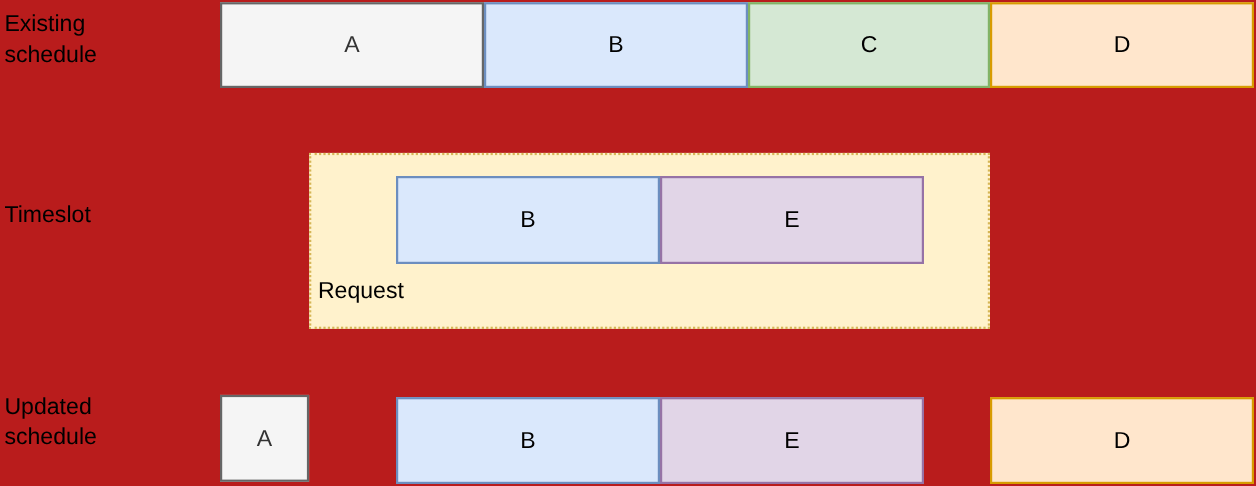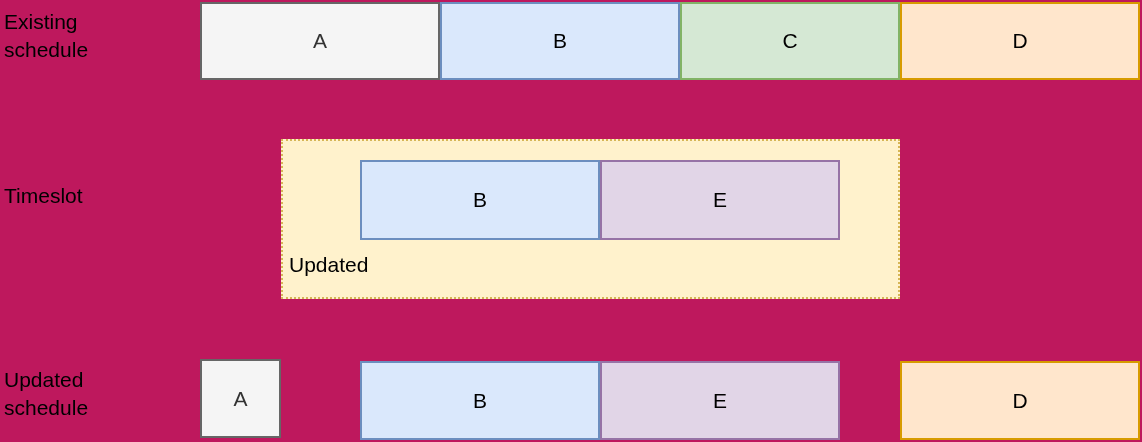--- a/index.html
+++ b/index.html
@@ -3,35 +3,35 @@
 <meta charset="utf-8">
 <style>
   * { margin: 0; padding: 0; box-sizing: border-box; }
   html, body { background: #ffffff; }
   body { font-family: "Liberation Sans", sans-serif; }
 
   .canvas {
     position: relative;
     width: 1142px;
     height: 442px;
-    background: #be185d;
+    background: #b91c1c;
     overflow: hidden;
   }
 
   .row-label {
     position: absolute;
     left: 4px;
     width: 130px;
     font-size: 21px;
     line-height: 28px;
     color: #000000;
   }
   .row-label.existing { top: 8px; }
   .row-label.request  { top: 182px; }
-  .row-label.updated  { top: 366px; }
+  .row-label.updated  { top: 356px; }
 
   .block {
     position: absolute;
     border: 2px solid #000;
     display: flex;
     align-items: center;
     justify-content: center;
     font-size: 21px;
     color: #000;
   }
@@ -83,21 +83,21 @@
     <span>B</span>
   </div>
   <div class="block ex-c" style="background-color: rgb(213, 232, 212); border-color: rgb(130, 179, 102); color: rgb(0, 0, 0);">
     <span>C</span>
   </div>
   <div class="block ex-d" style="background-color: rgb(255, 230, 204); border-color: rgb(215, 155, 0); color: rgb(0, 0, 0);">
     <span>D</span>
   </div>
 
   <div class="timeslot" style="background-color: rgb(255, 242, 204); border-color: rgb(214, 182, 86); color: rgb(0, 0, 0);">
-    <div class="timeslot-label">Updated</div>
+    <div class="timeslot-label">Request</div>
   </div>
 
   <div class="block rq-b" style="background-color: rgb(218, 232, 252); border-color: rgb(108, 142, 191); color: rgb(0, 0, 0);">
     <span>B</span>
   </div>
   <div class="block rq-e" style="background-color: rgb(225, 213, 231); border-color: rgb(150, 115, 166); color: rgb(0, 0, 0);">
     <span>E</span>
   </div>
 
   <div class="block up-a" style="background-color: rgb(245, 245, 245); border-color: rgb(102, 102, 102); color: rgb(51, 51, 51);">

